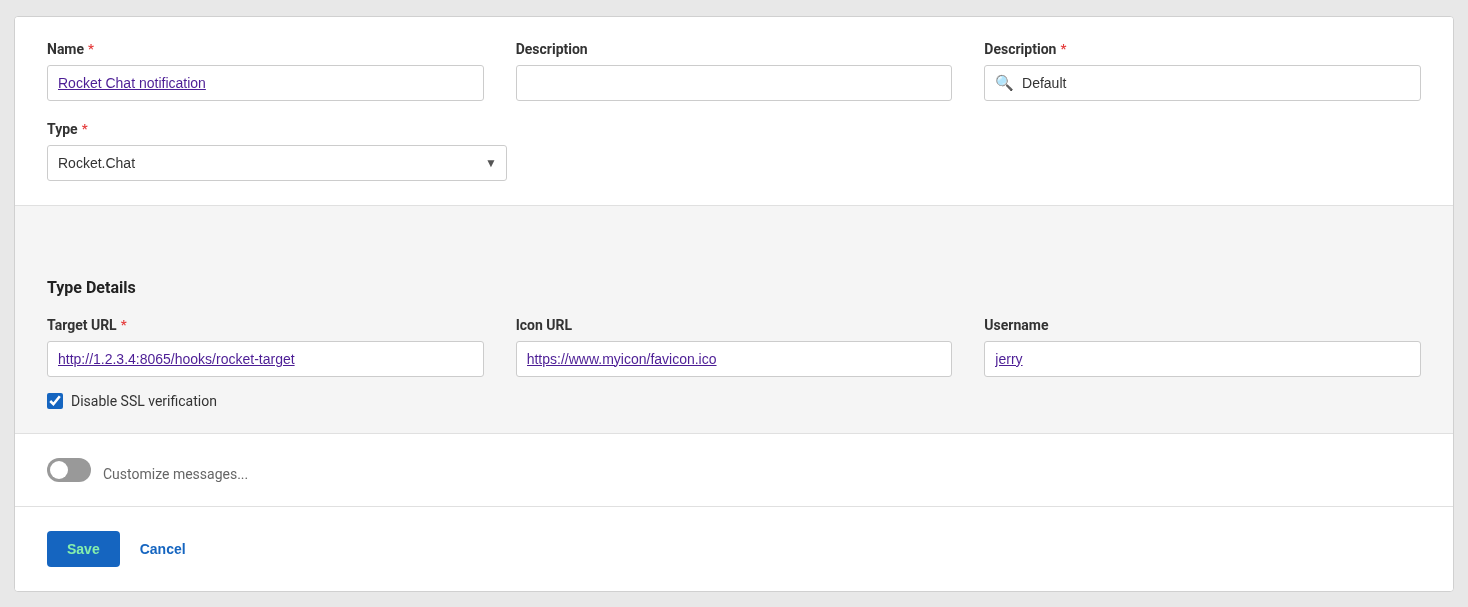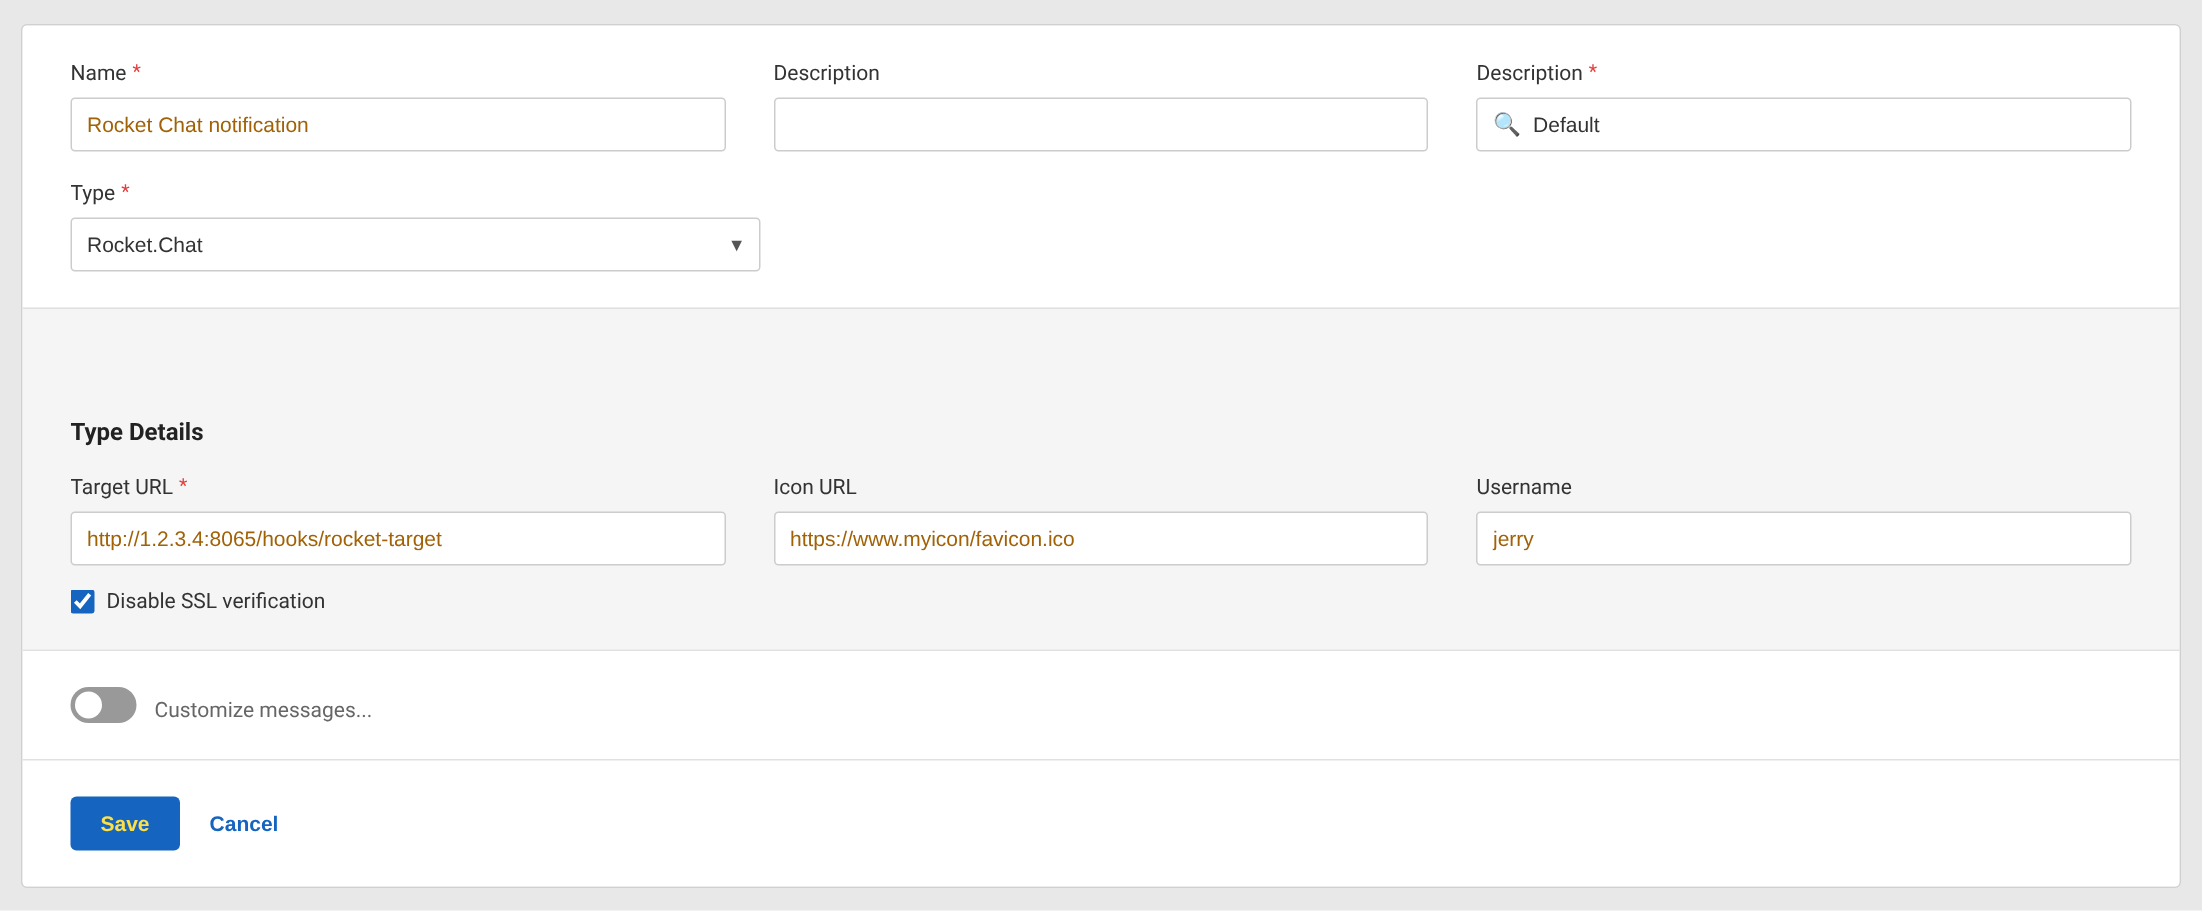--- a/index.html
+++ b/index.html
@@ -48,40 +48,41 @@
       gap: 32px;
     }
     .field-group {
       flex: 1;
       display: flex;
       flex-direction: column;
       gap: 8px;
     }
     .field-label {
       font-size: 14px;
-      font-weight: 400;
+      font-weight: 700;
       color: #333;
       display: flex;
       align-items: flex-start;
       gap: 4px;
     }
     .required-star {
       color: #e53e3e;
       font-size: 13px;
     }
     .field-input {
       width: 100%;
       height: 36px;
       border: 1px solid #ccc;
       border-radius: 3px;
       padding: 0 10px;
       font-size: 14px;
-      color: #a16207;
+      color: #4c1d95;
       outline: none;
       background: #fff;
+      text-decoration: underline;
     }
     .org-input-wrapper {
       display: flex;
       align-items: center;
       border: 1px solid #ccc;
       border-radius: 3px;
       height: 36px;
       padding: 0 10px;
       background: #fff;
     }
@@ -191,21 +192,21 @@
     }
     .toggle-switch input:checked + .toggle-slider:before {
       transform: translateX(20px);
     }
     .customize-label {
       font-size: 14px;
       color: #666;
     }
     .btn-save {
       background: #1565c0;
-      color: #fde047;
+      color: #86efac;
       border: none;
       border-radius: 4px;
       padding: 8px 20px;
       font-size: 14px;
       font-weight: 600;
       cursor: pointer;
       height: 36px;
     }
     .btn-cancel {
       background: transparent;

